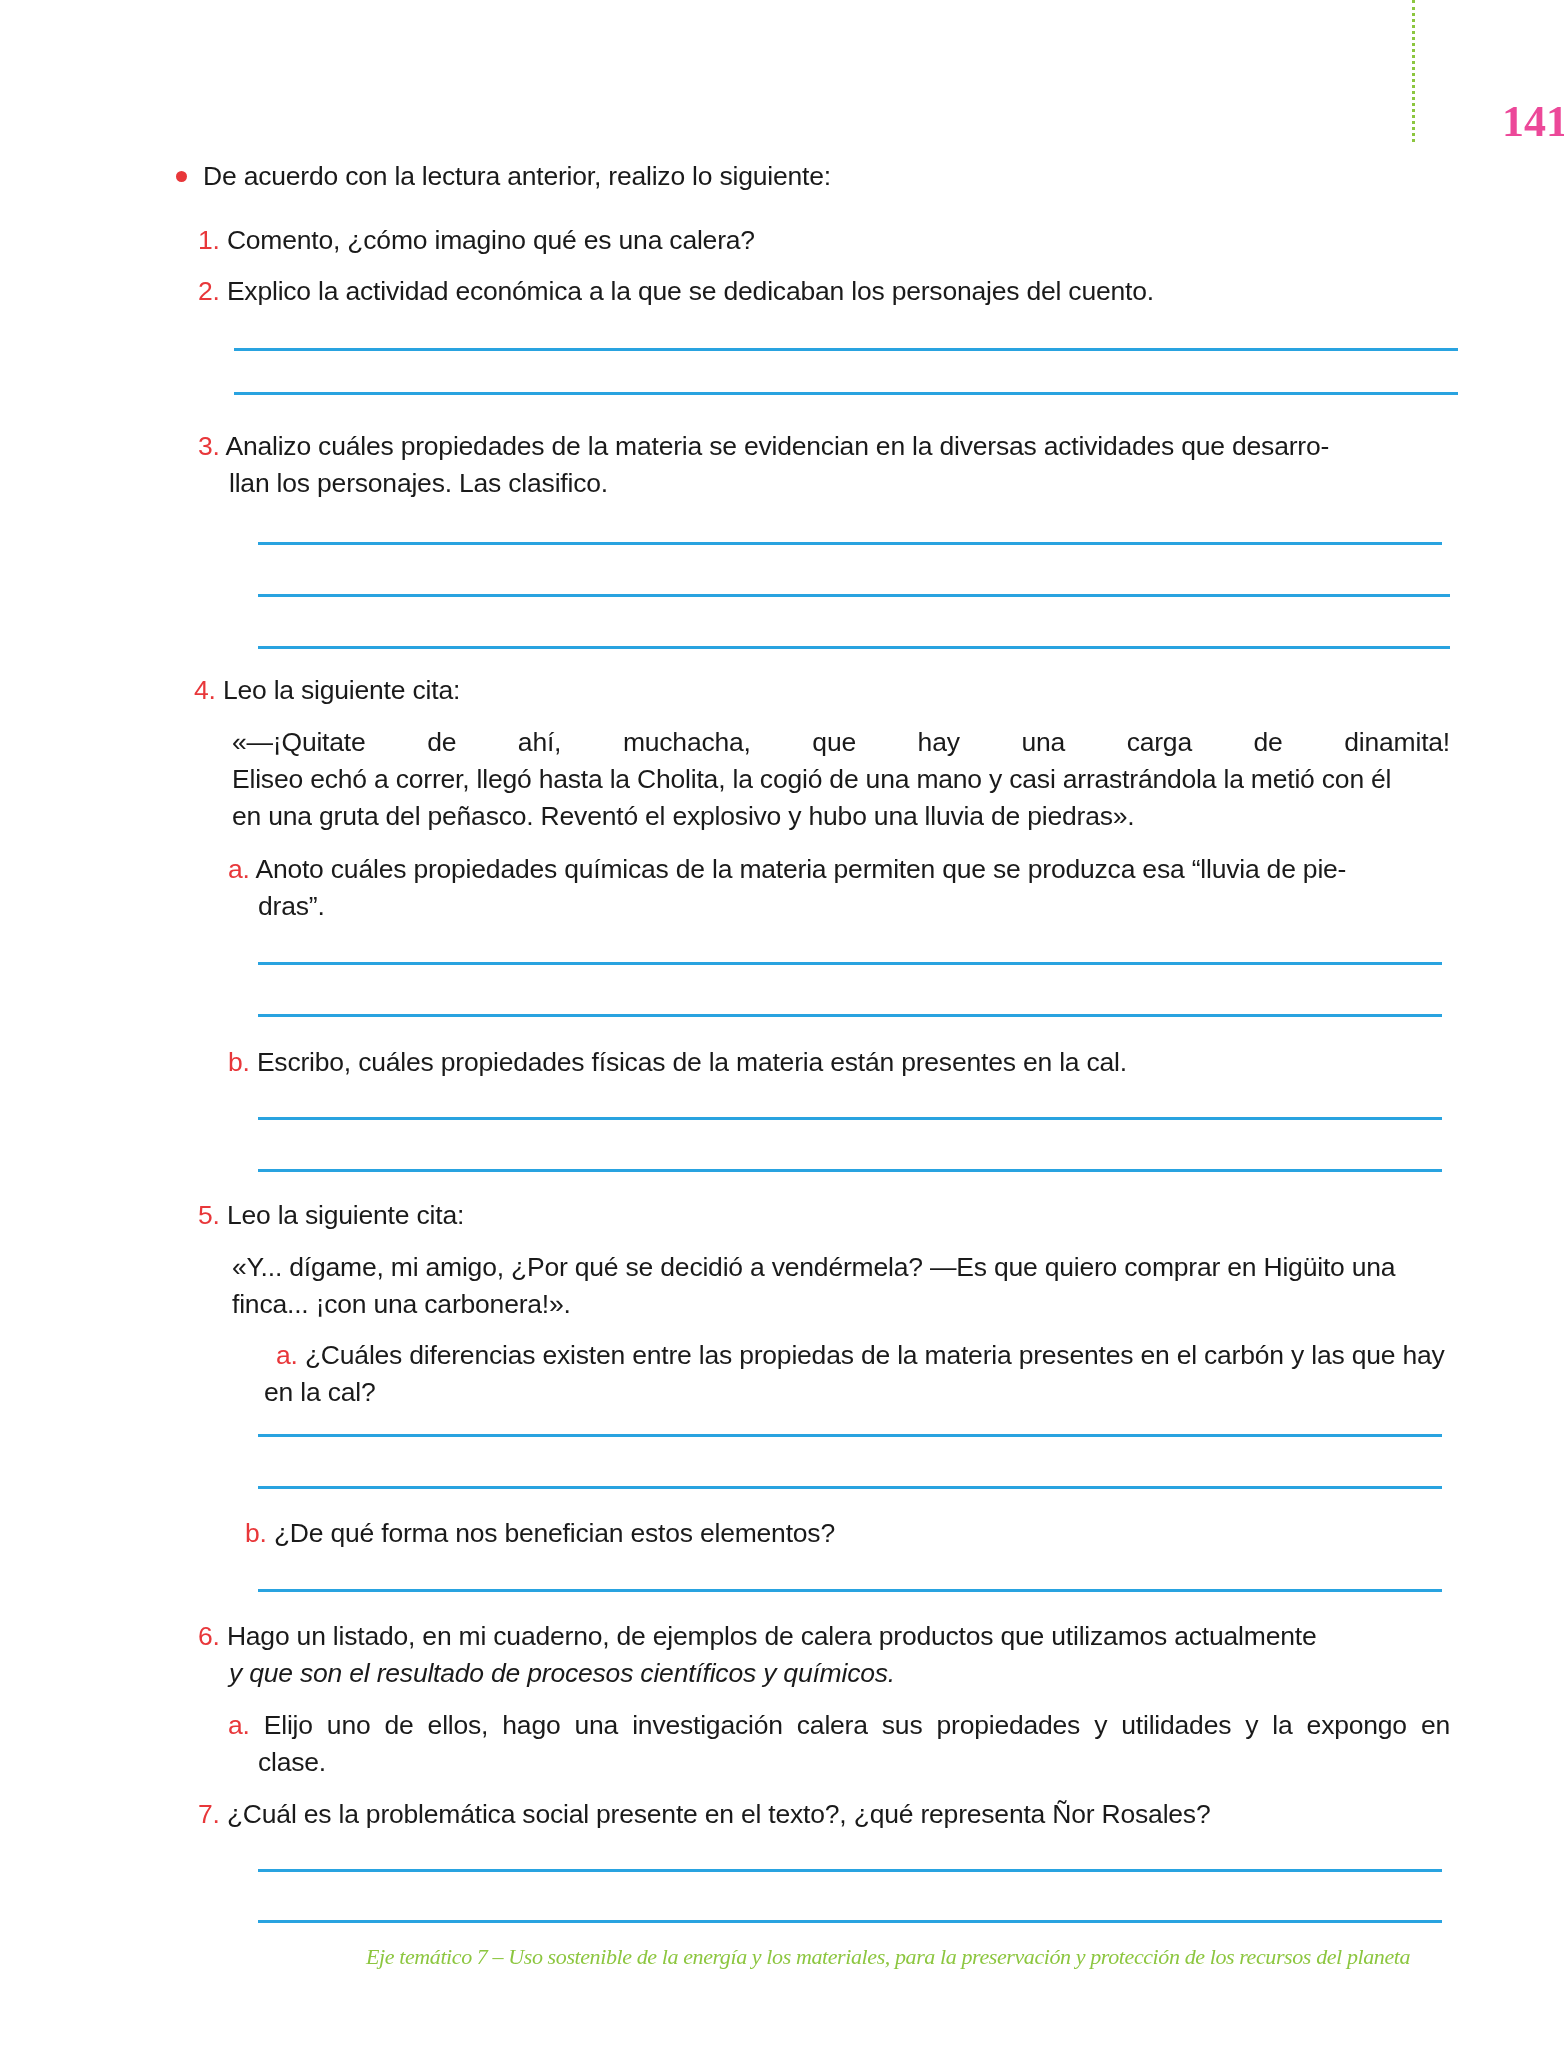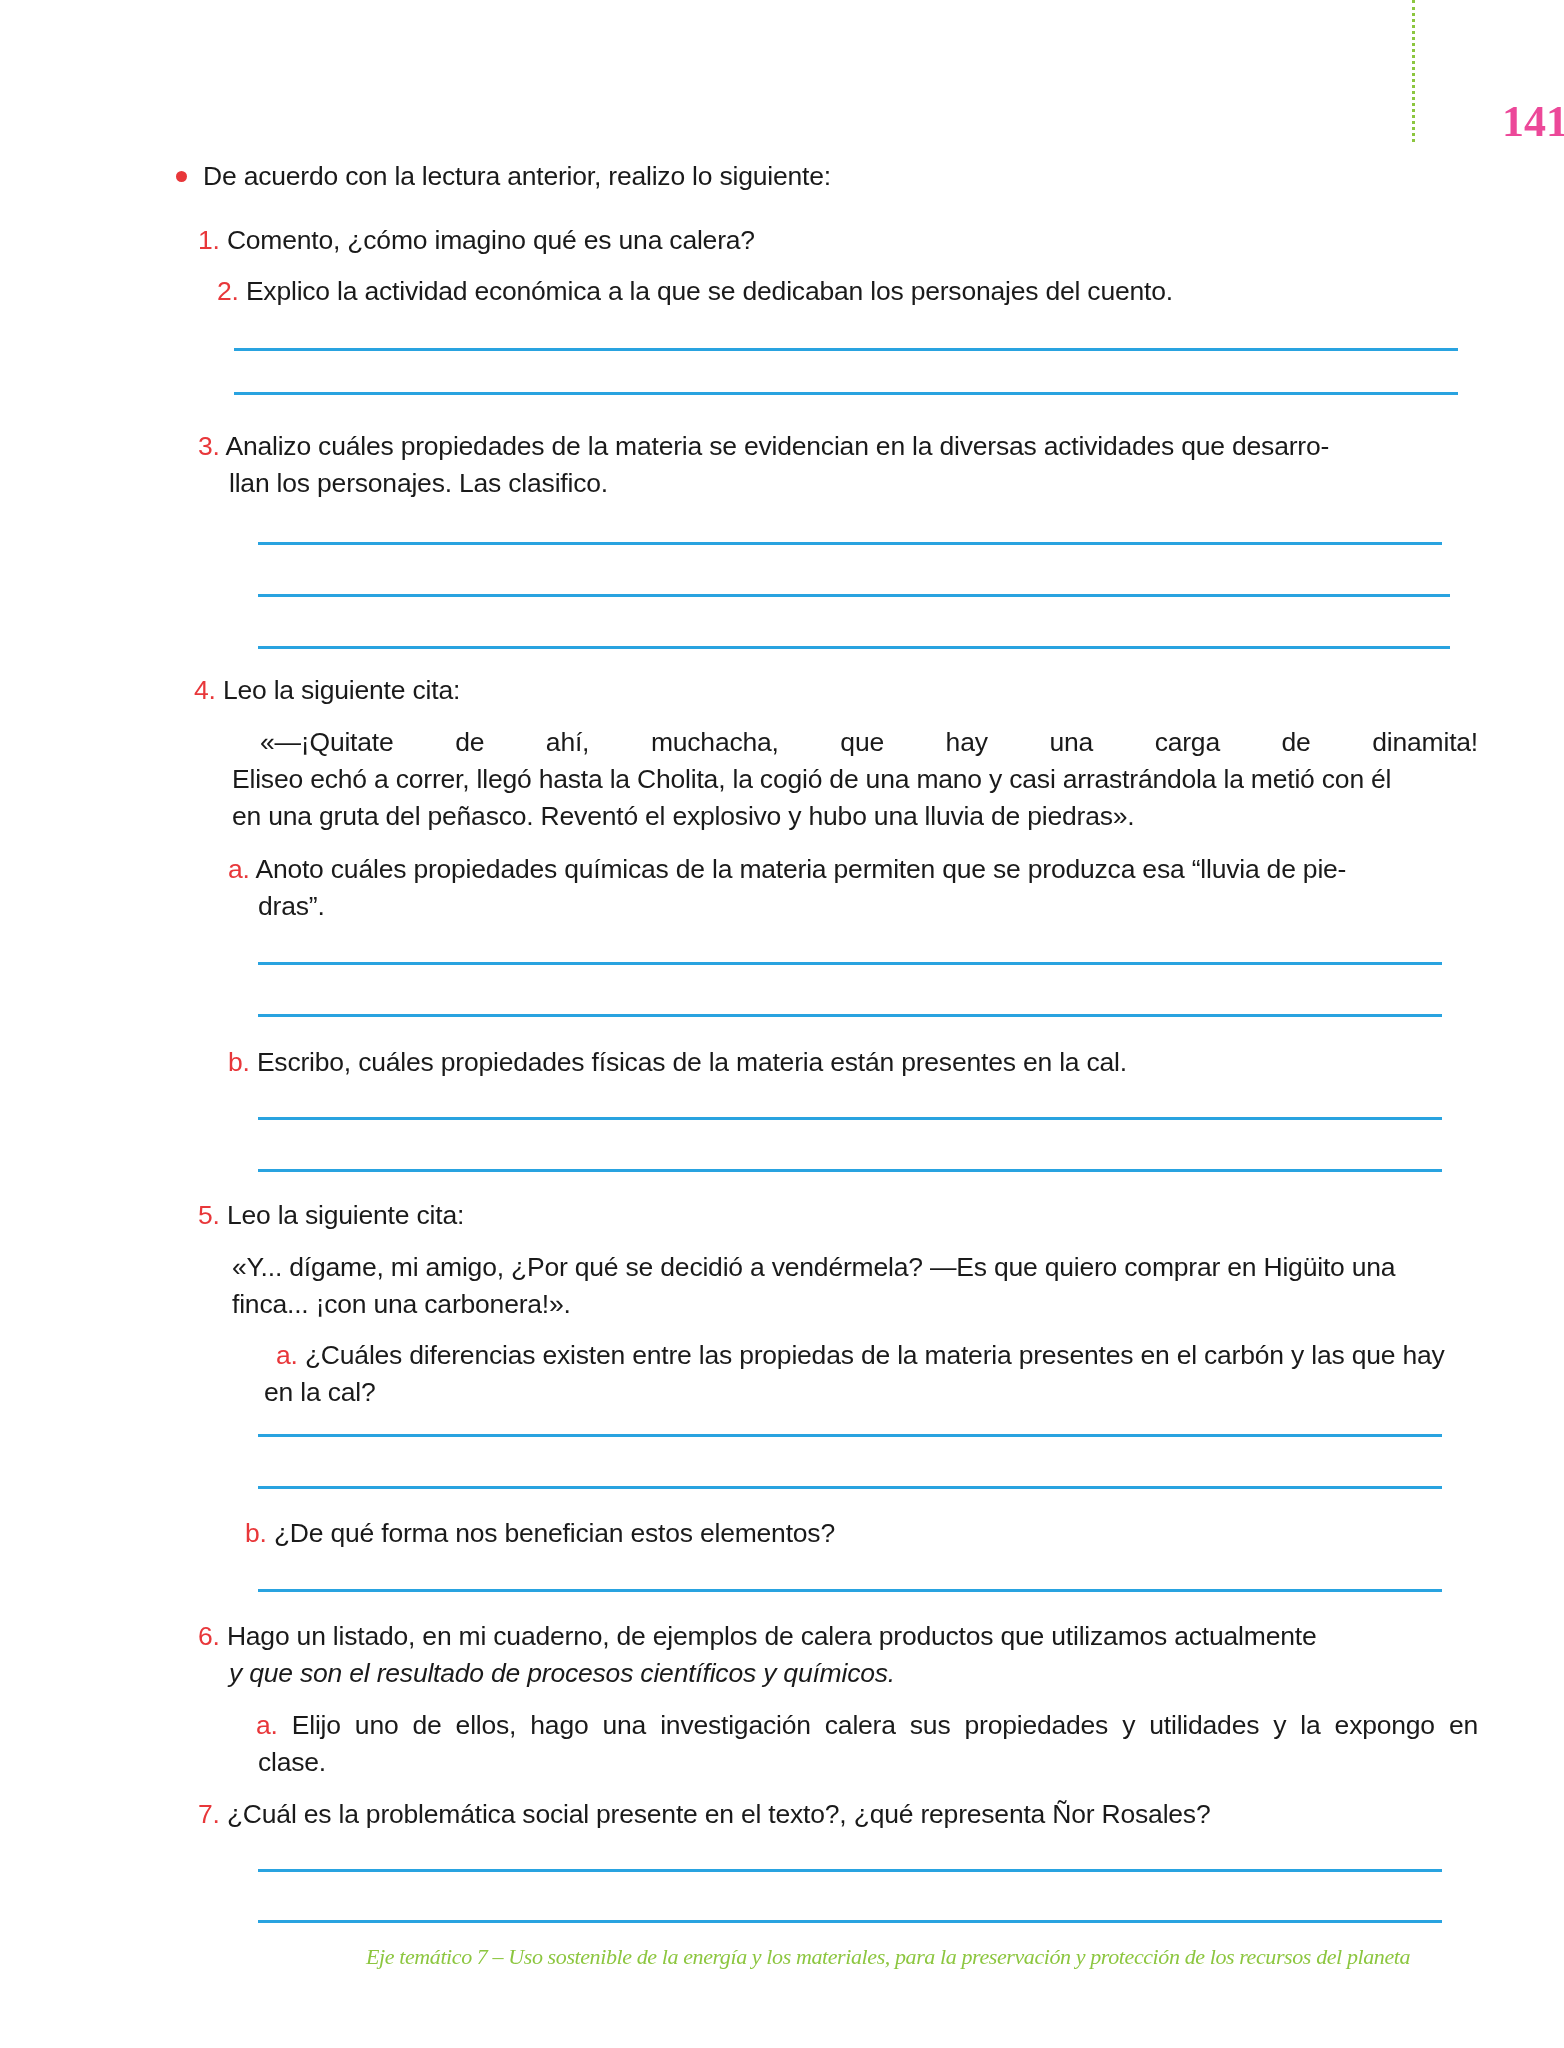--- a/index.html
+++ b/index.html
@@ -21,42 +21,42 @@
       letter-spacing: -0.2px; white-space: nowrap;
     }
     .num { color: #e8373a; }
     .bullet {
       position: absolute; left: 176px; top: 171px; width: 11px; height: 11px;
       border-radius: 50%; background: #e8373a;
     }
     .line {
       position: absolute; height: 3px; background: #29a3e0;
     }
-    .justify { text-align: justify; text-align-last: justify; white-space: normal; margin-left: 28px; }
+    .justify { text-align: justify; text-align-last: justify; white-space: normal; }
     .footer {
       position: absolute; left: 366px; top: 1944px; font-family: "Liberation Serif", serif;
       font-style: italic; font-size: 22px; color: #8cc63f; white-space: nowrap;
       letter-spacing: -0.4px;
     }
   </style>
 </head>
 <body>
 
 <div class="dotted-rule"></div>
 <div class="page-num">141</div>
 
 <div class="bullet"></div>
 <div class="t" style="left:203px; top:158px;">De acuerdo con la lectura anterior, realizo lo siguiente:</div>
 
 <div class="t" style="left:198px; top:222px;">
   <span class="num">1.</span>
   <span>Comento, ¿cómo imagino qué es una calera?</span>
 </div>
 
-<div class="t" style="left:198px; top:273px;margin-left:19px;">
+<div class="t" style="left:198px; top:273px;">
   <span class="num">2.</span>
   <span>Explico la actividad económica a la que se dedicaban los personajes del cuento.</span>
 </div>
 <div class="line" style="left:234px; width:1224px; top:348px;"></div>
 <div class="line" style="left:234px; width:1224px; top:392px;"></div>
 
 <div class="t" style="left:198px; top:428px;">
   <span class="num">3.</span>
   <span>Analizo cuáles propiedades de la materia se evidencian en la diversas actividades que desarro-</span>
 </div>

